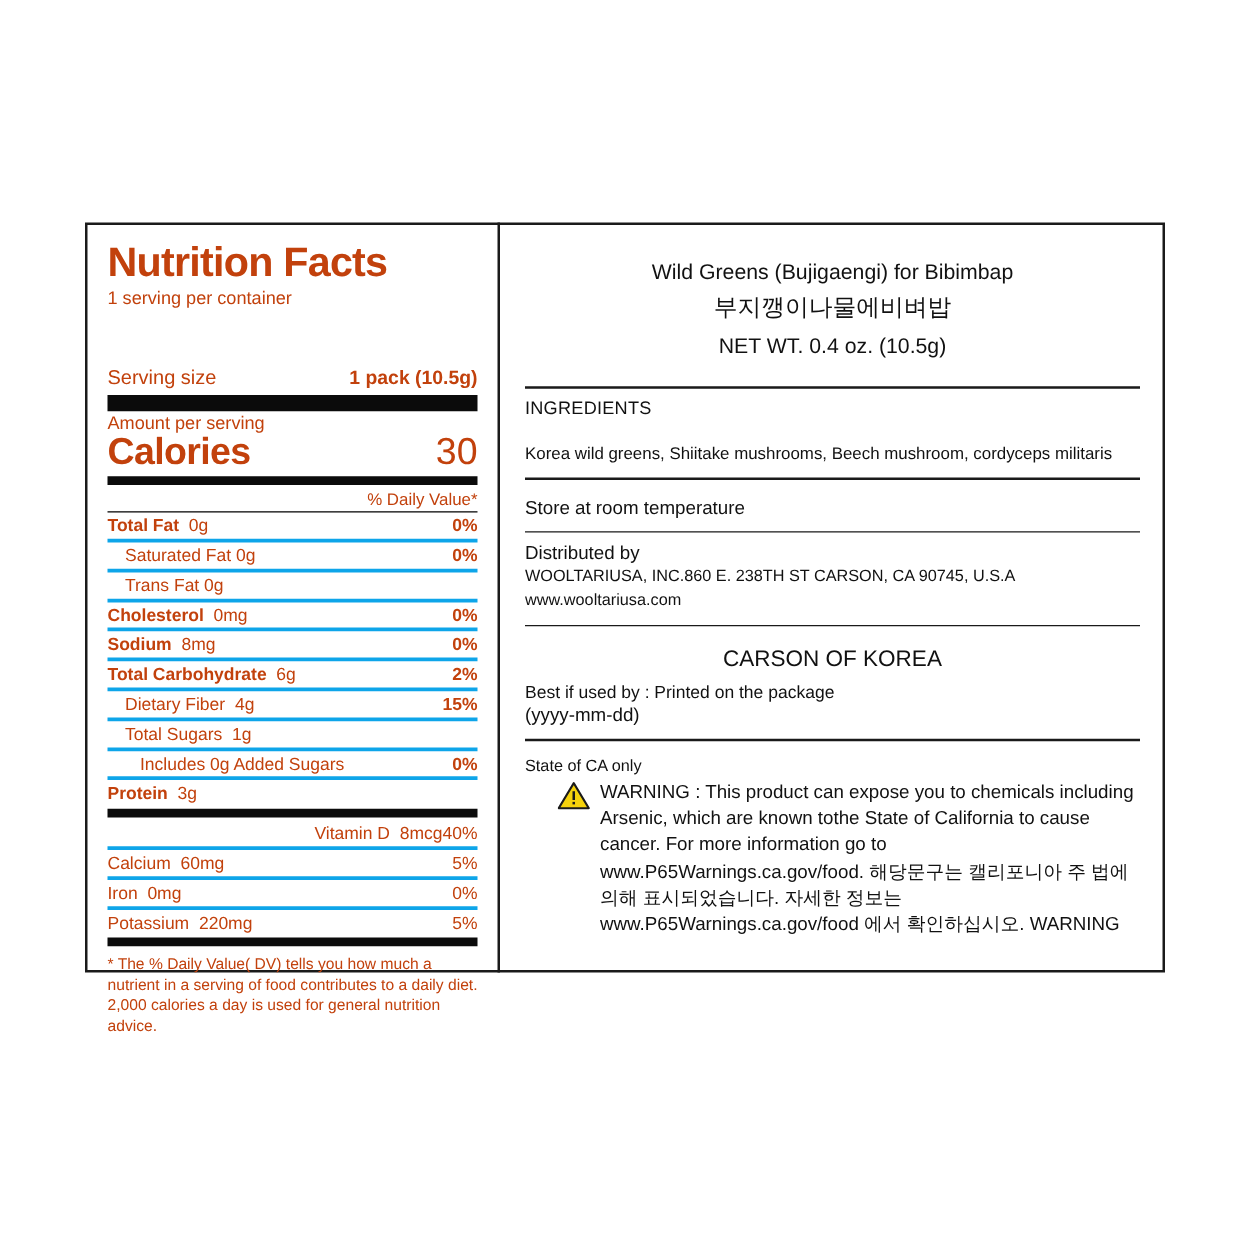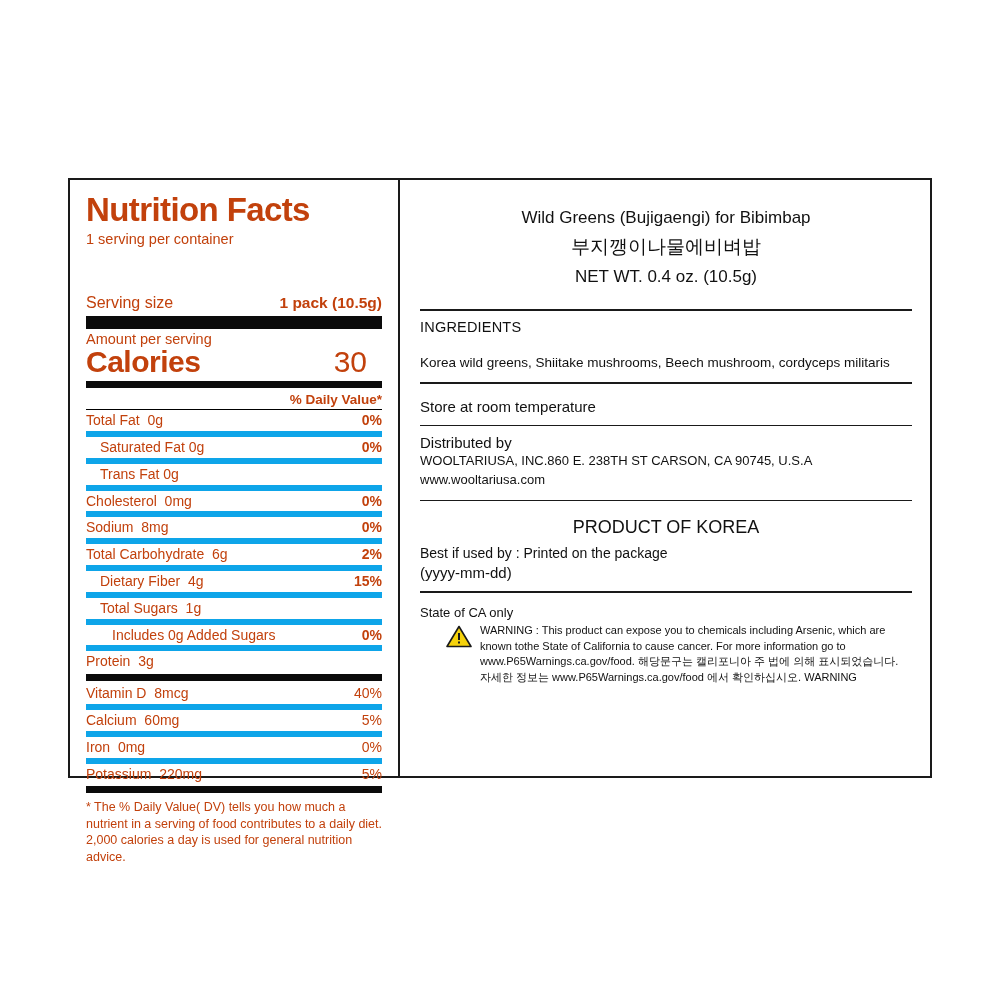--- a/index.html
+++ b/index.html
@@ -84,50 +84,50 @@
     margin: 2px 0 2px 0;
   }
   .nf-amount {
     font-size: 14.5px;
     margin: 2px 0 0 0;
   }
   .nf-calories-row {
     display: flex;
     justify-content: space-between;
     align-items: center;
-    margin: -2px 15px 2px 0;
+    margin: -2px 0 2px 0;
     gap: 40px;
   }
   .nf-calories-label {
     font-size: 30px;
     font-weight: bold;
     letter-spacing: -0.5px;
   }
   .nf-calories-val {
     font-size: 30px;
     font-weight: normal;
   }
   .nf-dv-head {
     text-align: right;
     font-size: 13.5px;
-    font-weight: bold;
+    font-weight: normal;
     padding: 2px 0 2px 0;
   }
   .nf-row {
     display: flex;
     justify-content: space-between;
     align-items: baseline;
     font-size: 14px;
     padding: 2px 0 2px 0;
-    border-top: 6px solid #0ea5e9;
+    border-top: 3px solid #0ea5e9;
     line-height: 1.2;
   }
   .nf-row.first { border-top: 1px solid #000; }
   .nf-row .nm { }
-  .nf-row .nm b { font-weight: normal; }
+  .nf-row .nm b { font-weight: bold; }
   .nf-row .dv { font-weight: bold; }
   .indent1 { padding-left: 14px; }
   .indent2 { padding-left: 26px; gap: 23px; }
   .nf-footnote {
     font-size: 12.5px;
     line-height: 1.32;
     padding-top: 4px;
   }
 
   
@@ -204,21 +204,21 @@
     display: flex;
     gap: 8px;
     align-items: flex-start;
     padding-left: 26px;
   }
   .warn-tri {
     flex: 0 0 auto;
     margin-top: 2px;
   }
   .warn-text {
-    font-size: 11px;
+    font-size: 15px;
     line-height: 1.42;
   }
 </style>
 </head>
 <body>
 
 <div class="page">
 
   <div class="label-panel"></div>
   <div class="panel-divider"></div>
@@ -292,21 +292,21 @@
       <span class="dv">0%</span>
     </div>
 
     <div class="nf-row">
       <span class="nm"><b>Protein</b>&nbsp;&nbsp;<span>3g</span></span>
       <span class="dv"></span>
     </div>
 
     <div class="rule-mid"></div>
 
-    <div class="nf-row" style="border-top:none;">
+    <div class="nf-row" style="border-top:none;justify-content:flex-end;">
       <span class="nm"><span>Vitamin D</span>&nbsp;&nbsp;<span>8mcg</span></span>
       <span class="dv" style="font-weight:normal;">40%</span>
     </div>
     <div class="nf-row">
       <span class="nm"><span>Calcium</span>&nbsp;&nbsp;<span>60mg</span></span>
       <span class="dv" style="font-weight:normal;">5%</span>
     </div>
     <div class="nf-row">
       <span class="nm"><span>Iron</span>&nbsp;&nbsp;<span>0mg</span></span>
       <span class="dv" style="font-weight:normal;">0%</span>
@@ -341,21 +341,21 @@
     <div class="hr-line"></div>
 
     <div class="sec">
       <div class="dist-head">Distributed by</div>
       <div class="dist-body">WOOLTARIUSA, INC.860 E.  238TH ST CARSON,  CA 90745, U.S.A</div>
       <div class="dist-body">www.wooltariusa.com</div>
     </div>
 
     <div class="hr-line"></div>
 
-    <div class="product-of">PRODUCT OF KOREA</div>
+    <div class="product-of">CARSON OF KOREA</div>
 
     <div class="best-by">
       <div>Best if used by :  Printed on the package</div>
       <div class="sub">(yyyy-mm-dd)</div>
     </div>
 
     <div class="hr-line"></div>
 
     <div class="ca-head">State of CA only</div>
 

